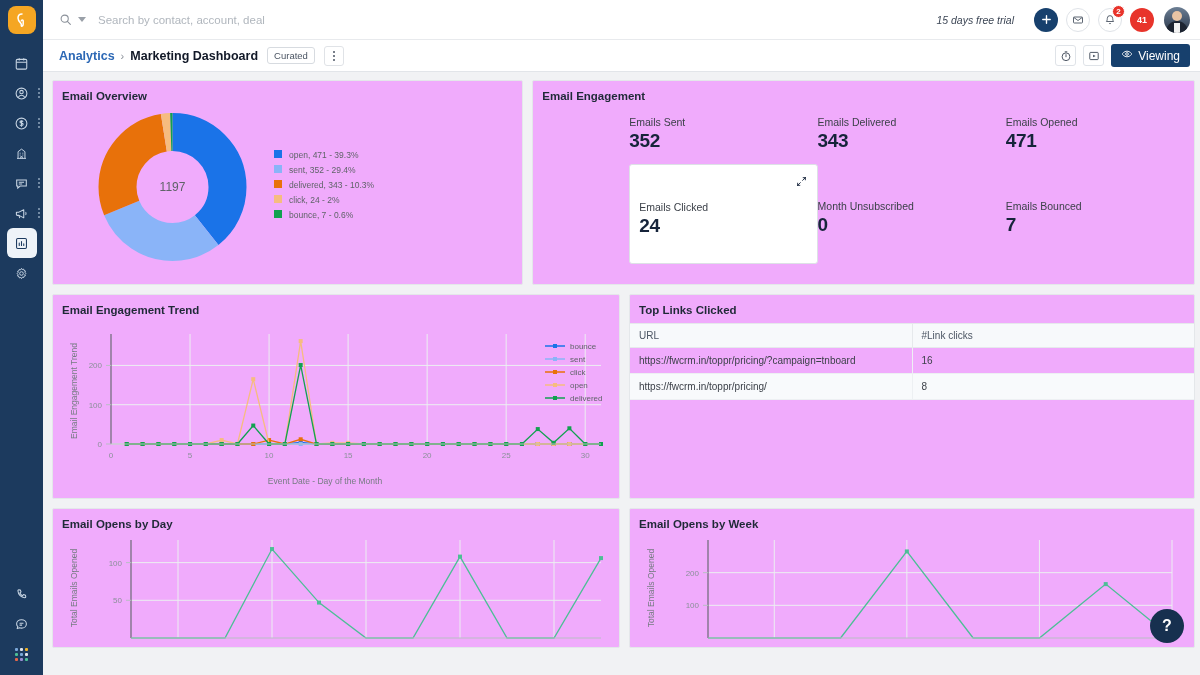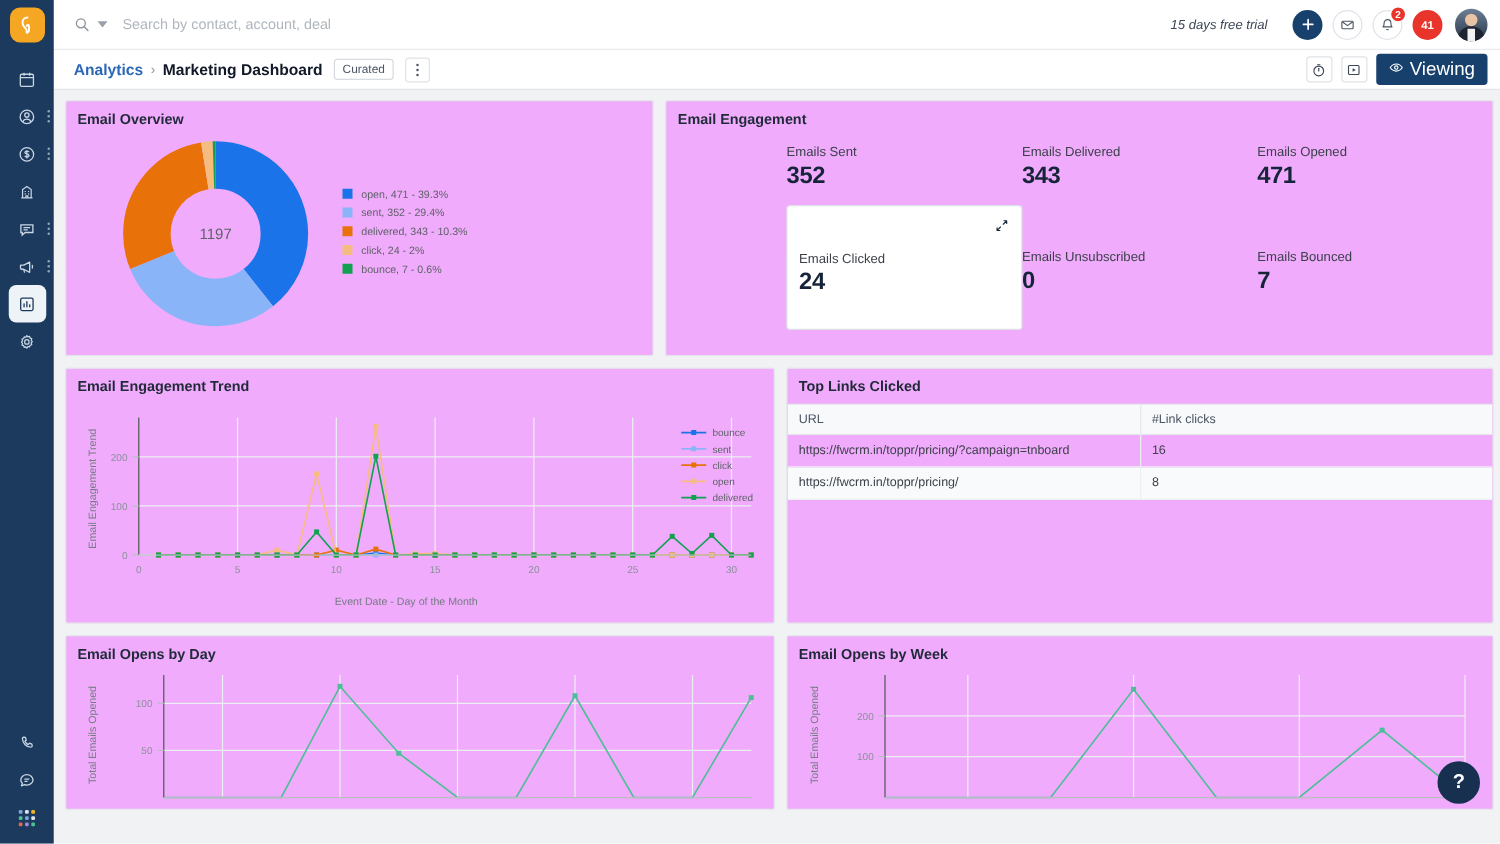--- a/index.html
+++ b/index.html
@@ -119,21 +119,21 @@
     display: flex; flex-direction: column; align-items: center; justify-content: center; gap: 2px; background: #fff;
   }
   .kebab i { width: 2px; height: 2px; border-radius: 50%; background: #4b5563; display: block; }
   .crumb-right { margin-left: auto; display: flex; align-items: center; gap: 7px; }
   .sq-btn {
     width: 21px; height: 21px; border: 1px solid #dfe3e8; border-radius: 3px; background: #fff;
     display: flex; align-items: center; justify-content: center; color: #3c4655;
   }
   .view-btn {
     background: #17406d; color: #fff; border-radius: 3px;
-    font-size: 15px; padding: 4px 10px; display: flex; align-items: center; gap: 5px;
+    font-size: 12px; padding: 4px 10px; display: flex; align-items: center; gap: 5px;
   }
 
   
   #canvas {
     flex: 1 1 auto; overflow: hidden; position: relative;
     padding: 8px 5px 0 9px;
   }
   .row { display: flex; gap: 9px; margin-bottom: 9px; }
   .card {
     background: #f0abfc; border: 1px solid #e4e7ea; border-radius: 2px;
@@ -146,21 +146,21 @@
 
   
   .donut-card { width: 475px; height: 205px; }
   .donut-body { display: flex; align-items: center; height: 170px; }
   .donut-wrap { position: relative; width: 175px; height: 160px; margin-left: 32px; flex: 0 0 auto; }
   .donut-center {
     position: absolute; left: 0; right: 0; top: 50%; transform: translateY(-50%);
     text-align: center; font-size: 12px; color: #5f6368;
   }
   .legend { margin-left: 14px; }
-  .legend-row { display: flex; align-items: center; margin-bottom: 5px; }
+  .legend-row { display: flex; align-items: flex-start; margin-bottom: 5px; }
   .legend-sw { width: 8px; height: 8px; margin-right: 7px; flex: 0 0 auto; }
   .legend-tx { font-size: 8.5px; color: #5f6368; white-space: nowrap; }
 
   
   .engage-card { flex: 1 1 auto; height: 205px; }
   .kpi-grid { display: flex; padding: 0 0 0 96px; }
   .kpi { width: 190px; }
   .kpi-label { font-size: 10.5px; color: #3c4149; margin-bottom: 2px; }
   .kpi-value { font-size: 19px; font-weight: bold; color: #16243a; letter-spacing: -0.3px; }
   .kpi-row2 { display: flex; padding-left: 96px; margin-top: 12px; }
@@ -511,21 +511,21 @@
           <div class="kpi-box">
             <span class="expand">
               <svg width="11" height="11" viewBox="0 0 16 16" fill="none" stroke="currentColor" stroke-width="1.3" stroke-linecap="round">
                   <path d="M9.6 6.4L13.6 2.4M13.6 2.4h-3.2M13.6 2.4v3.2M6.4 9.6L2.4 13.6M2.4 13.6h3.2M2.4 13.6v-3.2"></path>
                 </svg>
             </span>
             <div class="kpi-label">Emails Clicked</div>
             <div class="kpi-value">24</div>
           </div>
           <div class="kpi-plain">
-            <div class="kpi-label">Emails Unsubscribed</div>
+            <div class="kpi-label">Month Unsubscribed</div>
             <div class="kpi-value">0</div>
           </div>
           <div class="kpi-plain">
             <div class="kpi-label">Emails Bounced</div>
             <div class="kpi-value">7</div>
           </div>
         </div>
       </div>
     </div>
 

